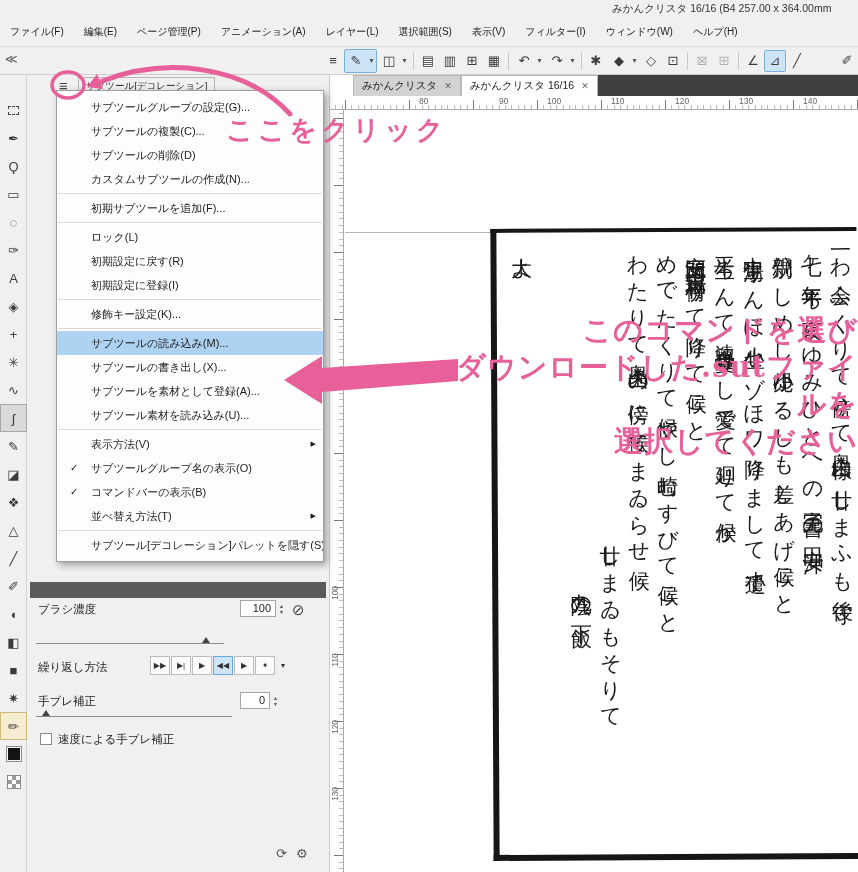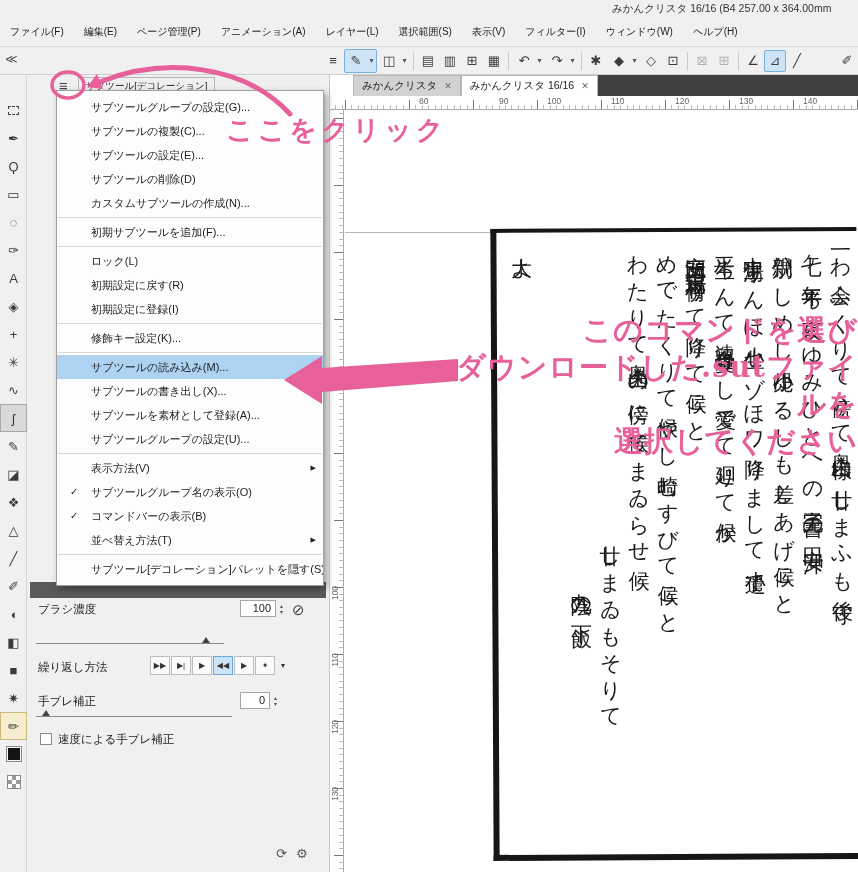--- a/index.html
+++ b/index.html
@@ -356,36 +356,35 @@
       <p>　　　　　　　　　　　　廿しまゐもそりて</p>
       <p>　　　　　　　　　　　　　　九陰の下飯</p>
       <p>　</p>
       <p>大よ</p>
     </div>
   </div>
 
   <div class="popup">
     <div class="pm-item">サブツールグループの設定(G)...</div>
     <div class="pm-item">サブツールの複製(C)...</div>
-    <div class="pm-item">サブツールの設定(E)...</div>
     <div class="pm-item">サブツールの削除(D)</div>
     <div class="pm-item">カスタムサブツールの作成(N)...</div>
     <div class="pm-sep"></div>
     <div class="pm-item">初期サブツールを追加(F)...</div>
     <div class="pm-sep"></div>
     <div class="pm-item">ロック(L)</div>
     <div class="pm-item">初期設定に戻す(R)</div>
     <div class="pm-item">初期設定に登録(I)</div>
     <div class="pm-sep"></div>
     <div class="pm-item">修飾キー設定(K)...</div>
     <div class="pm-sep"></div>
     <div class="pm-item hl">サブツールの読み込み(M)...</div>
     <div class="pm-item">サブツールの書き出し(X)...</div>
     <div class="pm-item">サブツールを素材として登録(A)...</div>
-    <div class="pm-item">サブツールグループの設定(U)...</div>
+    <div class="pm-item">サブツール素材を読み込み(U)...</div>
     <div class="pm-sep"></div>
     <div class="pm-item">
       <span>表示方法(V)</span>
       <span class="pm-sub">▶</span>
     </div>
     <div class="pm-item">
       <span class="pm-check">✓</span>
       <span>サブツールグループ名の表示(O)</span>
     </div>
     <div class="pm-item">

